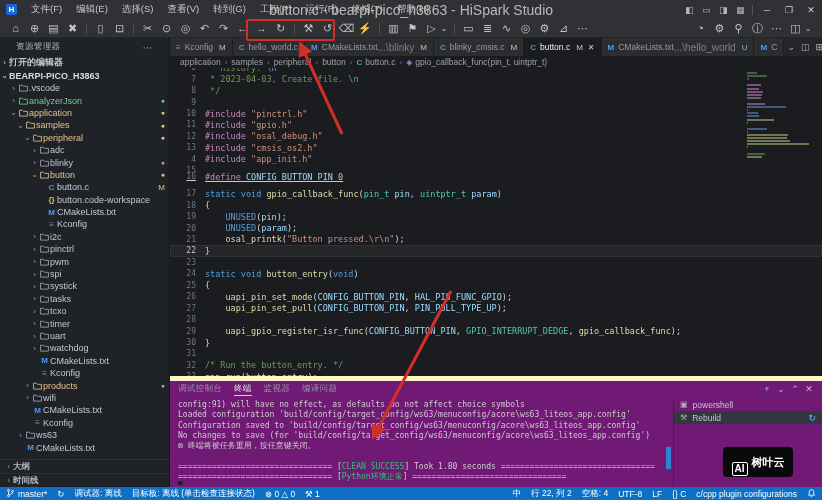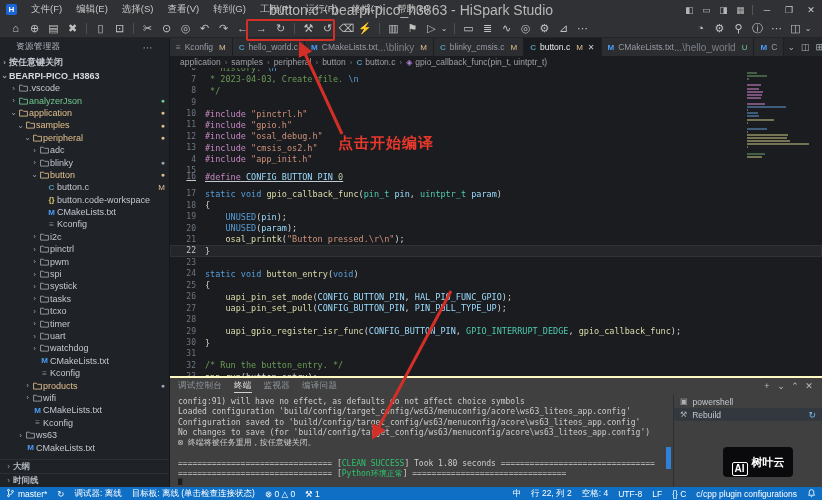--- a/index.html
+++ b/index.html
@@ -61,21 +61,21 @@
   .code-line{position:absolute;left:0;right:0;height:11.45px;display:flex;align-items:center;}
   .code-line.current{background:rgba(160,170,190,0.07);box-shadow:0 0 0 1px rgba(255,255,255,0.05) inset;}
   .ln{width:26px;flex:none;text-align:right;padding-right:9px;font-family:"DejaVu Sans Mono",monospace;font-size:8px;color:#6e7681;}
   .code-line.current .ln{color:#c6c6c6;}
   .ct{font-family:"DejaVu Sans Mono",monospace;font-size:8.5px;white-space:pre;}
   .tk-d{color:#d4d4d4}.tk-c{color:#6a9955}.tk-pp{color:#c586c0}.tk-s{color:#ce9178}
   .tk-k{color:#569cd6}.tk-ty{color:#4ec9b0}.tk-fn{color:#dcdcaa}.tk-m{color:#9cdcfe}.tk-n{color:#b5cea8}
   .minimap{position:absolute;right:5px;top:2px;width:72px;height:160px;}
   .mm-bar{position:absolute;height:2px;opacity:.85;}
   
-  .panel{position:absolute;left:170px;top:376px;right:0;bottom:13px;background:#404040;border-top:2px solid #fef9c3;box-sizing:border-box;}
+  .panel{position:absolute;left:170px;top:376px;right:0;bottom:13px;background:#701a75;border-top:5px solid #fef9c3;box-sizing:border-box;}
   .panel-header{height:15px;display:flex;align-items:center;padding-left:8px;}
   .ptab{font-size:8.5px;color:#8f949b;margin-right:12px;height:15px;display:flex;align-items:center;letter-spacing:.3px;}
   .ptab.active{color:#e4e6e9;box-shadow:0 -1px 0 #cfd2d6 inset;}
   .panel-actions{margin-left:auto;display:flex;align-items:center;padding-right:6px;}
   .pact{width:14px;text-align:center;color:#b9bdc3;font-size:9px;}
   .term-out{position:absolute;left:8px;top:19px;right:152px;bottom:2px;font-family:"DejaVu Sans Mono",monospace;
             font-size:8px;line-height:10.3px;white-space:pre;overflow:hidden;color:#cccccc;}
   .tg{color:#2dc46e;}
   .ticon{color:#c5c8cc;}
   .tcur{background:#d4d4d4;color:#1b1c20;}
@@ -181,21 +181,21 @@
   </div>
   <div class="hl-box"></div>
 
   <div class="sidebar">
     <div class="sb-header">
       <span>资源管理器</span>
       <span class="more">⋯</span>
     </div>
     <div class="sb-row" style="font-weight:bold;height:13px;">
       <span class="sb-chev">›</span>
-      <span class="sb-label">按任意键关闭</span>
+      <span class="sb-label">打开的编辑器</span>
     </div>
     <div class="sb-row" style="font-weight:bold;height:13px;color:#d5d9de;">
       <span class="sb-chev">⌄</span>
       <span class="sb-label">BEARPI-PICO_H3863</span>
     </div>
     <div>
         <div class="sb-row" style="padding-left: 9px;">
           <span class="sb-chev">›</span>
           <span class="sb-ficon" style="color: rgb(160, 167, 176);">
             <svg width="9" height="8" viewBox="0 0 16 14">
@@ -732,21 +732,20 @@
         </span>
         <span class="st-item">
           <span><svg width="9" height="10" viewBox="0 0 16 16" fill="none" stroke="#fff" stroke-width="1.5">
               <path d="M8 2a4 4 0 0 0-4 4v4l-1.4 2h10.8L12 10V6a4 4 0 0 0-4-4z"></path>
               <path d="M6.6 13.6a1.5 1.5 0 0 0 2.8 0"></path>
             </svg></span>
         </span>
       </div>
   </div>
 
-  <div class="annotation">点击开始编译</div>
   <svg class="arrows">
     <defs>
       <marker id="ah" markerWidth="5" markerHeight="5" refX="3.6" refY="2.5" orient="auto">
         <path d="M0,0 L5,2.5 L0,5 z" fill="#d32f27"></path>
       </marker>
     </defs>
     <line x1="342" y1="134" x2="301" y2="45" stroke="#d32f27" stroke-width="3" marker-end="url(#ah)"></line>
     <line x1="451" y1="291" x2="374" y2="436" stroke="#d32f27" stroke-width="3" marker-end="url(#ah)"></line>
   </svg>
 

